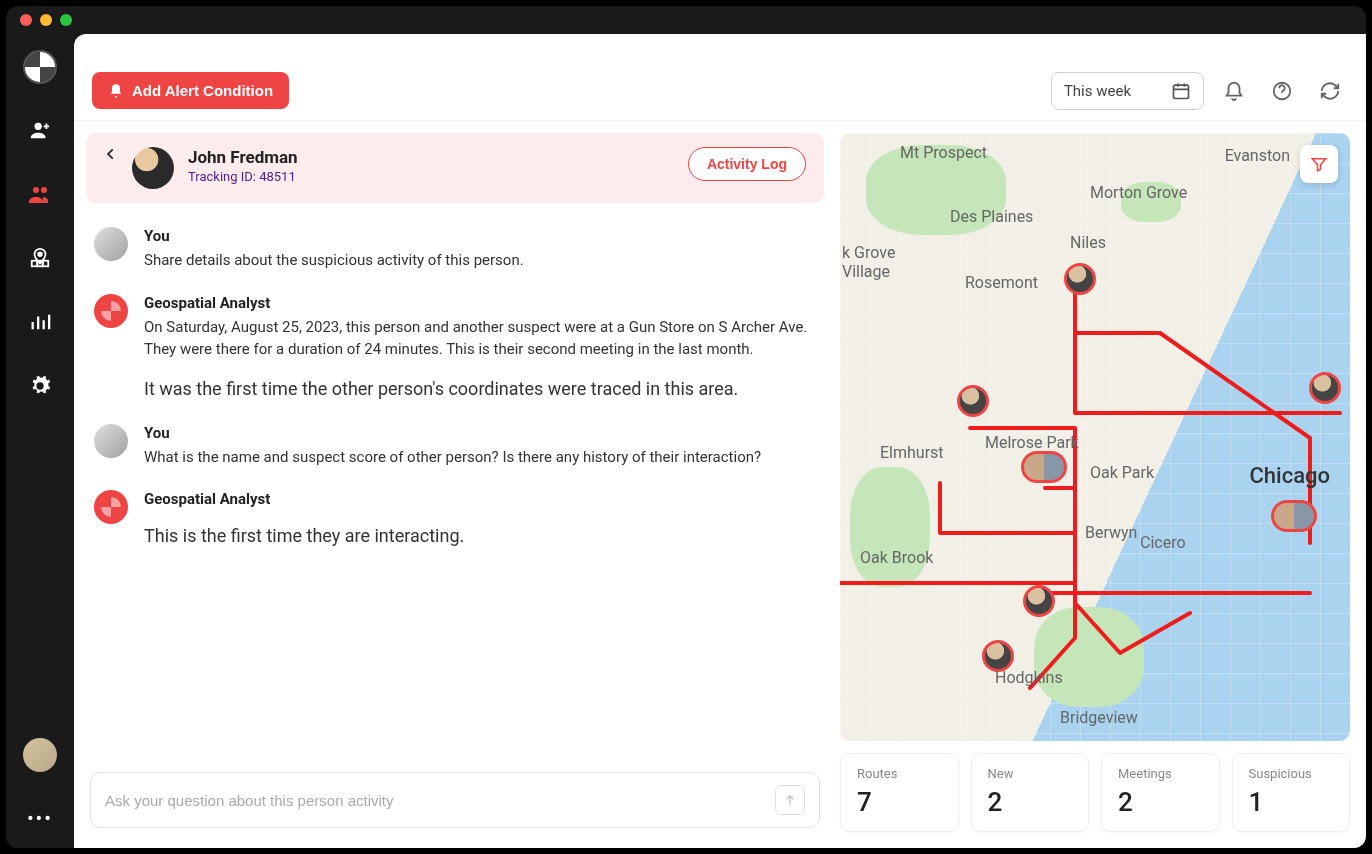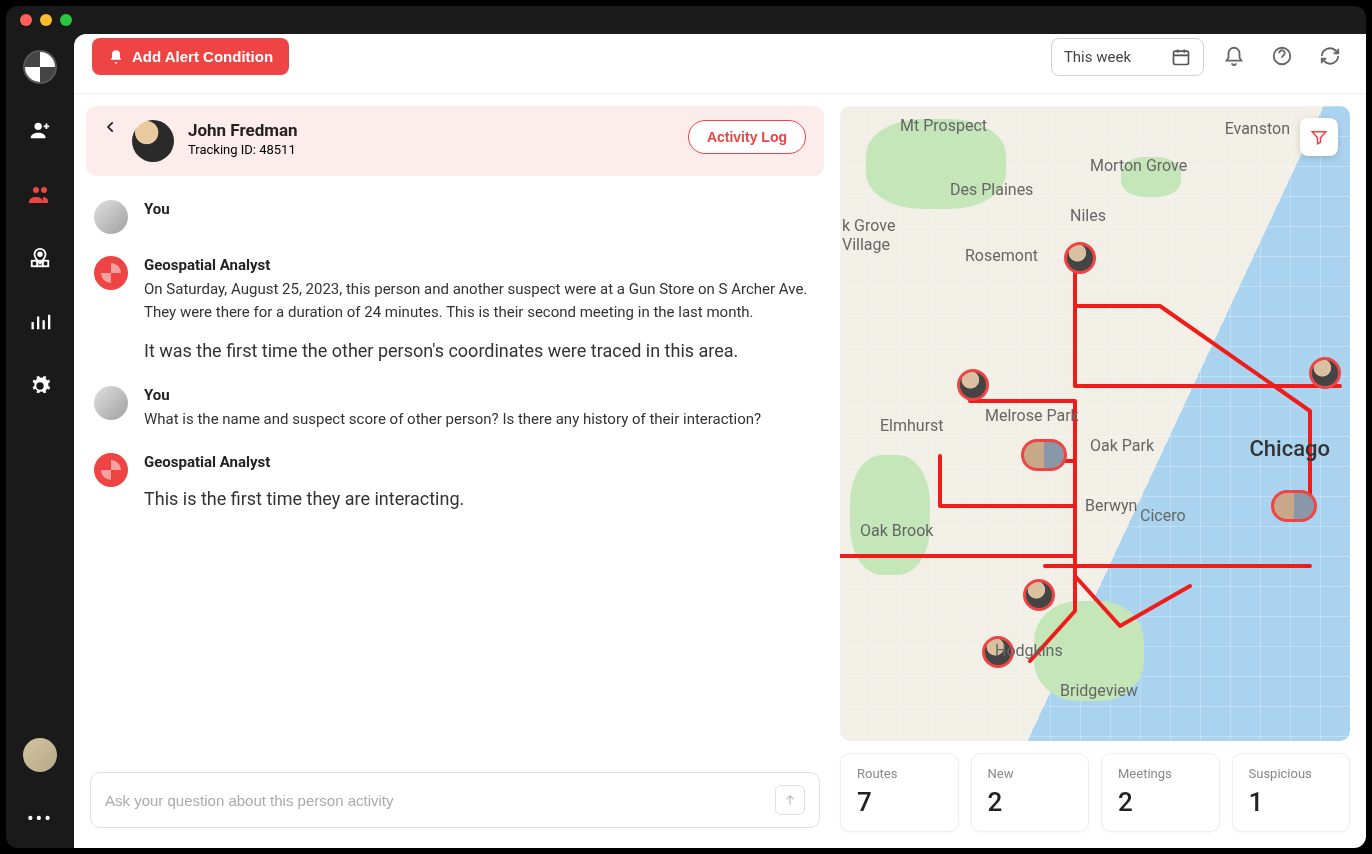--- a/index.html
+++ b/index.html
@@ -74,24 +74,25 @@
   background: #fff;
   border-radius: 12px 0 0 0;
   display: flex;
   flex-direction: column;
   overflow: hidden;
 }
 
 .topbar {
   height: 60px;
   display: flex;
-  align-items: flex-start;
+  align-items: center;
   padding: 4px 18px;
   gap: 12px;
   border-bottom: 1px solid #f0f0f0;
+  margin-top: 27px;
 }
 .add-alert-btn {
   background: #ef4444;
   color: #fff;
   border: none;
   border-radius: 8px;
   padding: 10px 16px;
   font-size: 15px;
   font-weight: 600;
   display: flex;
@@ -145,21 +146,21 @@
   font-size: 20px;
   font-weight: bold;
   color: #222;
   cursor: pointer;
 }
 .person-avatar {
   width: 42px; height: 42px; border-radius: 50%;
   background: radial-gradient(circle at 35% 30%, #e8c9a0 0 28%, #2a2a2a 30% 100%);
 }
 .person-name { font-weight: 700; font-size: 17px; color: #222; }
-.person-sub { font-size: 13px; color: #000000; margin-top: 2px; }
+.person-sub { font-size: 13px; color: #4c1d95; margin-top: 2px; }
 .activity-log-btn {
   margin-left: auto;
   border: 1.5px solid #ef4444;
   color: #ef4444;
   background: #fff;
   border-radius: 999px;
   padding: 8px 18px;
   font-size: 14px;
   font-weight: 600;
   cursor: pointer;
@@ -406,20 +407,21 @@
               </div>
             </div>
             <button class="activity-log-btn">Activity Log</button>
           </div>
 
           <div class="chat">
             <div class="msg">
               <div class="msg-avatar user"></div>
               <div class="msg-body">
                 <div class="msg-author">You</div>
+                <div class="msg-text">Share details about the suspicious activity of this person.</div>
               </div>
             </div>
             <div class="msg">
               <div class="msg-avatar bot"></div>
               <div class="msg-body">
                 <div class="msg-author">Geospatial Analyst</div>
                 <div class="msg-text">On Saturday, August 25, 2023, this person and another suspect were at a Gun Store on S Archer Ave. They were there for a duration of 24 minutes. This is their second meeting in the last month.</div>
                 <div class="msg-text-2">It was the first time the other person's coordinates were traced in this area.</div>
               </div>
             </div>

